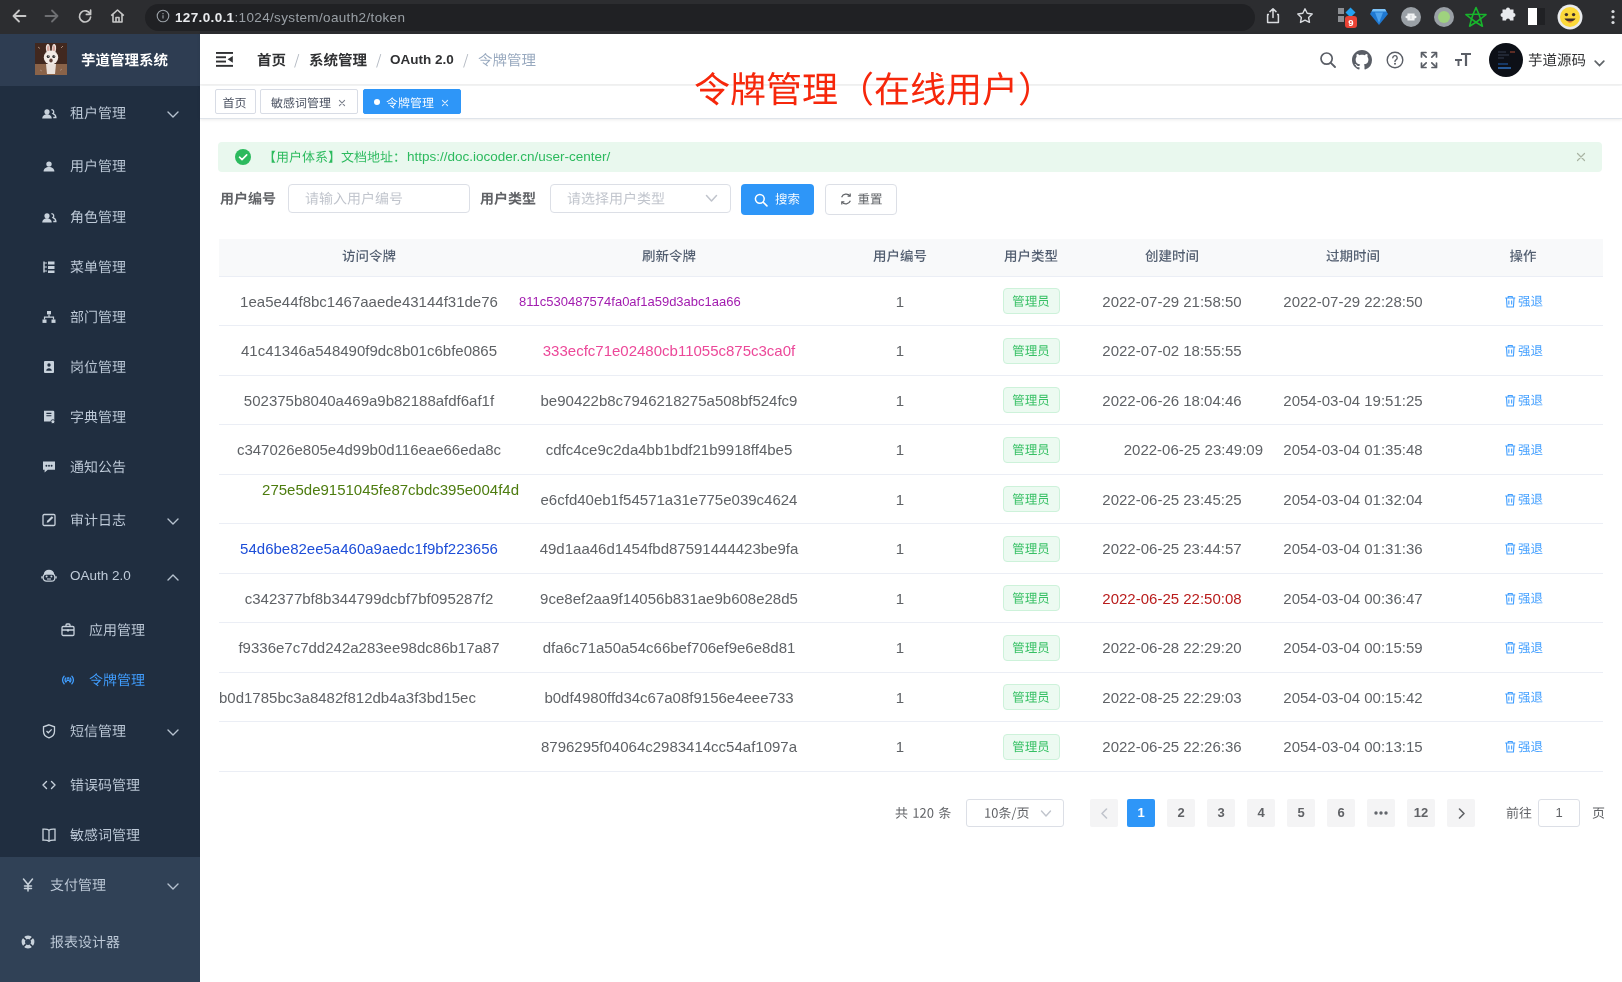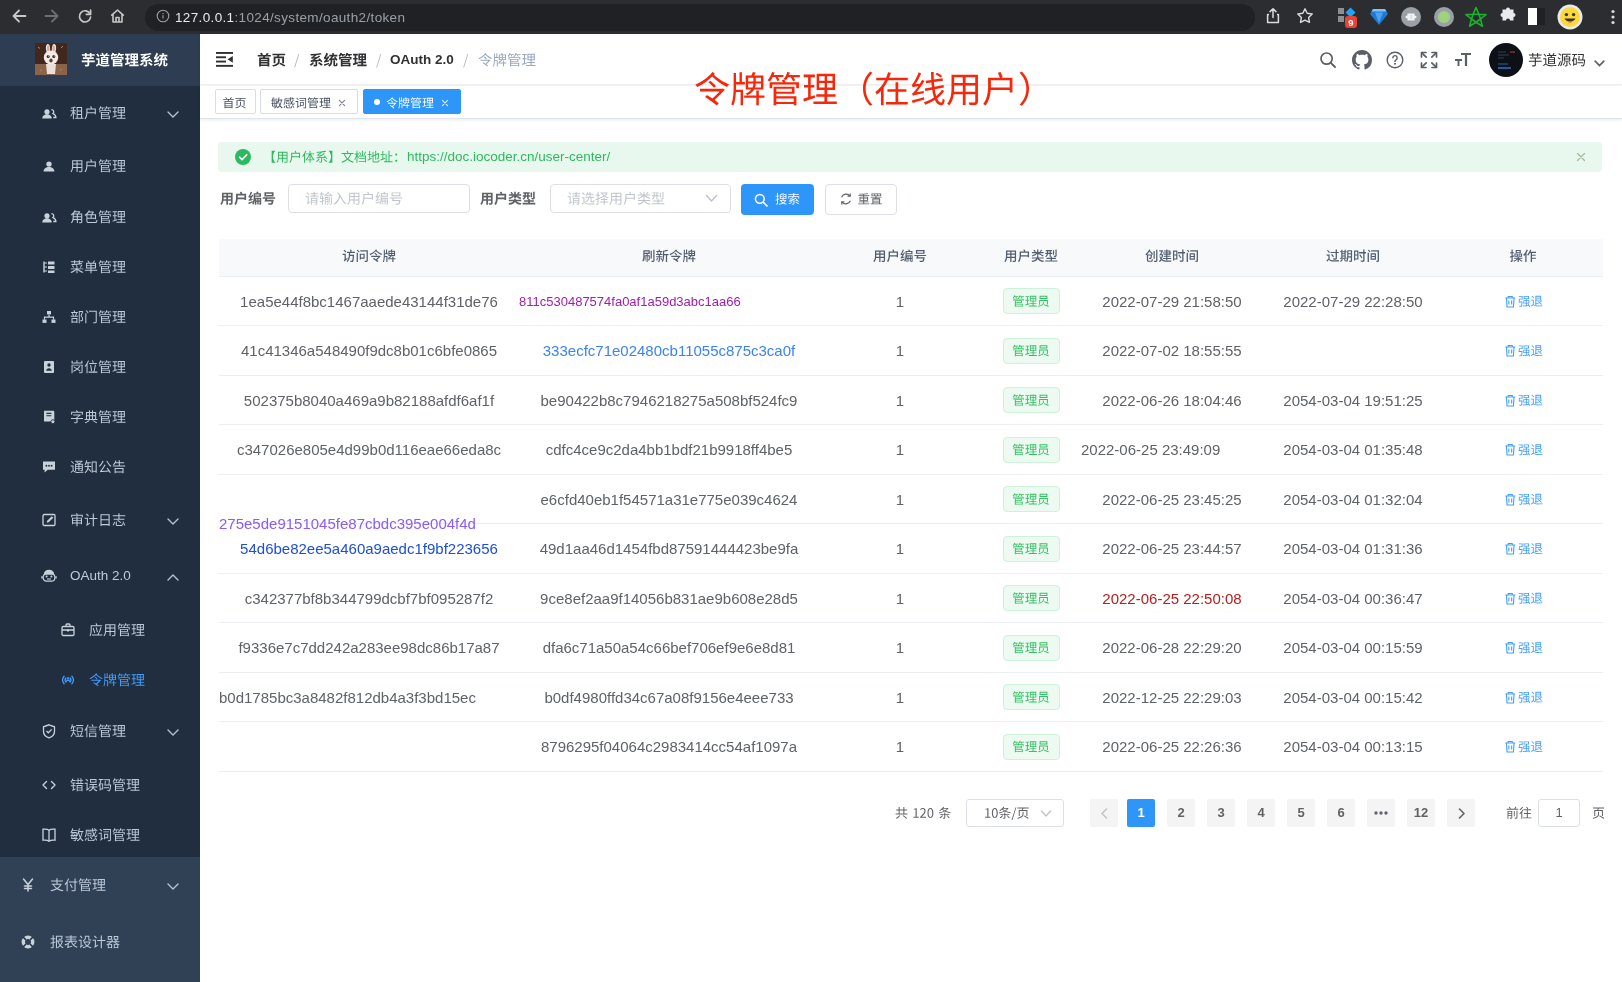--- a/index.html
+++ b/index.html
@@ -22,21 +22,21 @@
   </svg>
   <svg class="abs" style="left:108px;top:7px" width="19" height="19" viewBox="0 0 19 19">
     <path d="M3.2 8.6 9.5 3l6.3 5.6M5 7.6V15h9V7.6M8 15v-4.5h3V15" stroke="#c7c7c7" stroke-width="1.6" fill="none" stroke-linejoin="round"></path>
   </svg>
   <div class="abs" style="left:145px;top:4px;width:1110px;height:27px;background:#202124;border-radius:14px"></div>
   <svg class="abs" style="left:156px;top:9px" width="14" height="14" viewBox="0 0 15 15">
     <circle cx="7.5" cy="7.5" r="6.2" stroke="#9aa0a6" stroke-width="1.2" fill="none"></circle>
     <path d="M7.5 6.8v3.4M7.5 4.4v1.2" stroke="#9aa0a6" stroke-width="1.2"></path>
   </svg>
   <div class="abs" style="left:175px;top:0;height:35px;line-height:35px;font-size:13.5px;letter-spacing:.35px">
-    <span style="color:#e8eaed;font-weight:normal">127.0.0.1</span><span style="color:#9aa0a6">:1024/system/oauth2/token</span>
+    <span style="color:#e8eaed;font-weight:bold">127.0.0.1</span><span style="color:#9aa0a6">:1024/system/oauth2/token</span>
   </div>
   <svg class="abs" style="left:1264px;top:7px" width="18" height="18" viewBox="0 0 18 18">
       <path d="M9 2v8.5M6 4.6 9 1.8l3 2.8" stroke="#dadce0" stroke-width="1.5" fill="none" stroke-linecap="round" stroke-linejoin="round"></path>
       <path d="M5 7.5H3.6v8h10.8v-8H13" stroke="#dadce0" stroke-width="1.5" fill="none" stroke-linejoin="round"></path>
       </svg>
 <svg class="abs" style="left:1296px;top:7px" width="18" height="18" viewBox="0 0 18 18">
       <path d="M9 1.8l2.2 4.5 5 .7-3.6 3.5.9 4.9L9 13.1l-4.5 2.3.9-4.9L1.8 7l5-.7z" stroke="#dadce0" stroke-width="1.4" fill="none" stroke-linejoin="round"></path>
       </svg>
 <svg class="abs" style="left:1337px;top:6px" width="24" height="24" viewBox="0 0 24 24">
       <rect x="1" y="2" width="6" height="6" fill="#8d8f93"></rect>
@@ -282,21 +282,21 @@
 <div class="abs" style="left:819.0px;top:276.5px;width:162px;height:49.5px;line-height:49.5px;text-align:center;font-size:15px;color:#5f6266">1</div>
 <div class="abs" style="left:1081.0px;top:276.5px;width:182px;height:49.5px;line-height:49.5px;text-align:center;font-size:15px;color:#5f6266">2022-07-29 21:58:50</div>
 <div class="abs" style="left:1263.0px;top:276.5px;width:180px;height:49.5px;line-height:49.5px;text-align:center;font-size:15px;color:#5f6266">2022-07-29 22:28:50</div>
 <div class="abs" style="left:1002.5px;top:288.25px;width:57px;height:26px;background:#ecfaf1;border:1px solid #cdf2da;border-radius:4px"></div>
 <svg class="abs" style="left:1503.5px;top:294.75px" width="12.5" height="13" viewBox="0 0 12 13">
           <path d="M1 3h10M4 3V1.5h4V3M2.2 3l.6 9h6.4l.6-9" stroke="#409eff" stroke-width="1.1" fill="none"></path>
           <path d="M4.6 5.5v4M7.4 5.5v4" stroke="#409eff" stroke-width="1.1"></path>
     </svg>
 <div class="abs" style="left:219px;top:326.0px;width:1384px;height:49.5px;border-bottom:1px solid #ebeef5"></div>
 <div class="abs" style="left:219.0px;top:326.0px;width:300px;height:49.5px;line-height:49.5px;text-align:center;font-size:15px;color:#5f6266">41c41346a548490f9dc8b01c6bfe0865</div>
-<div class="abs" style="left:519.0px;top:326.0px;width:300px;height:49.5px;line-height:49.5px;text-align:center;font-size:15px;color:#3b82f6">333ecfc71e02480cb11055c875c3ca0f</div>
+<div class="abs" style="left:519.0px;top:326.0px;width:300px;height:49.5px;line-height:49.5px;text-align:center;font-size:15px;color:#ec4899">333ecfc71e02480cb11055c875c3ca0f</div>
 <div class="abs" style="left:819.0px;top:326.0px;width:162px;height:49.5px;line-height:49.5px;text-align:center;font-size:15px;color:#5f6266">1</div>
 <div class="abs" style="left:1081.0px;top:326.0px;width:182px;height:49.5px;line-height:49.5px;text-align:center;font-size:15px;color:#5f6266">2022-07-02 18:55:55</div>
 <div class="abs" style="left:1002.5px;top:337.75px;width:57px;height:26px;background:#ecfaf1;border:1px solid #cdf2da;border-radius:4px"></div>
 <svg class="abs" style="left:1503.5px;top:344.25px" width="12.5" height="13" viewBox="0 0 12 13">
           <path d="M1 3h10M4 3V1.5h4V3M2.2 3l.6 9h6.4l.6-9" stroke="#409eff" stroke-width="1.1" fill="none"></path>
           <path d="M4.6 5.5v4M7.4 5.5v4" stroke="#409eff" stroke-width="1.1"></path>
     </svg>
 <div class="abs" style="left:219px;top:375.5px;width:1384px;height:49.5px;border-bottom:1px solid #ebeef5"></div>
 <div class="abs" style="left:219.0px;top:375.5px;width:300px;height:49.5px;line-height:49.5px;text-align:center;font-size:15px;color:#5f6266">502375b8040a469a9b82188afdf6af1f</div>
 <div class="abs" style="left:519.0px;top:375.5px;width:300px;height:49.5px;line-height:49.5px;text-align:center;font-size:15px;color:#5f6266">be90422b8c7946218275a508bf524fc9</div>
@@ -305,29 +305,29 @@
 <div class="abs" style="left:1263.0px;top:375.5px;width:180px;height:49.5px;line-height:49.5px;text-align:center;font-size:15px;color:#5f6266">2054-03-04 19:51:25</div>
 <div class="abs" style="left:1002.5px;top:387.25px;width:57px;height:26px;background:#ecfaf1;border:1px solid #cdf2da;border-radius:4px"></div>
 <svg class="abs" style="left:1503.5px;top:393.75px" width="12.5" height="13" viewBox="0 0 12 13">
           <path d="M1 3h10M4 3V1.5h4V3M2.2 3l.6 9h6.4l.6-9" stroke="#409eff" stroke-width="1.1" fill="none"></path>
           <path d="M4.6 5.5v4M7.4 5.5v4" stroke="#409eff" stroke-width="1.1"></path>
     </svg>
 <div class="abs" style="left:219px;top:425.0px;width:1384px;height:49.5px;border-bottom:1px solid #ebeef5"></div>
 <div class="abs" style="left:219.0px;top:425.0px;width:300px;height:49.5px;line-height:49.5px;text-align:center;font-size:15px;color:#5f6266">c347026e805e4d99b0d116eae66eda8c</div>
 <div class="abs" style="left:519.0px;top:425.0px;width:300px;height:49.5px;line-height:49.5px;text-align:center;font-size:15px;color:#5f6266">cdfc4ce9c2da4bb1bdf21b9918ff4be5</div>
 <div class="abs" style="left:819.0px;top:425.0px;width:162px;height:49.5px;line-height:49.5px;text-align:center;font-size:15px;color:#5f6266">1</div>
-<div class="abs" style="left:1081.0px;top:425.0px;width:182px;height:49.5px;line-height:49.5px;text-align:left;font-size:15px;color:#5f6266">2022-06-25 23:49:09</div>
+<div class="abs" style="left:1081.0px;top:425.0px;width:182px;height:49.5px;line-height:49.5px;text-align:right;font-size:15px;color:#5f6266">2022-06-25 23:49:09</div>
 <div class="abs" style="left:1263.0px;top:425.0px;width:180px;height:49.5px;line-height:49.5px;text-align:center;font-size:15px;color:#5f6266">2054-03-04 01:35:48</div>
 <div class="abs" style="left:1002.5px;top:436.75px;width:57px;height:26px;background:#ecfaf1;border:1px solid #cdf2da;border-radius:4px"></div>
 <svg class="abs" style="left:1503.5px;top:443.25px" width="12.5" height="13" viewBox="0 0 12 13">
           <path d="M1 3h10M4 3V1.5h4V3M2.2 3l.6 9h6.4l.6-9" stroke="#409eff" stroke-width="1.1" fill="none"></path>
           <path d="M4.6 5.5v4M7.4 5.5v4" stroke="#409eff" stroke-width="1.1"></path>
     </svg>
 <div class="abs" style="left:219px;top:474.5px;width:1384px;height:49.5px;border-bottom:1px solid #ebeef5"></div>
-<div class="abs" style="left:219.0px;top:499px;width:300px;height:49.5px;line-height:49.5px;text-align:left;font-size:15px;color:#8b5cf6">275e5de9151045fe87cbdc395e004f4d</div>
+<div class="abs" style="left:219.0px;top:465px;width:300px;height:49.5px;line-height:49.5px;text-align:right;font-size:15px;color:#4d7c0f">275e5de9151045fe87cbdc395e004f4d</div>
 <div class="abs" style="left:519.0px;top:474.5px;width:300px;height:49.5px;line-height:49.5px;text-align:center;font-size:15px;color:#5f6266">e6cfd40eb1f54571a31e775e039c4624</div>
 <div class="abs" style="left:819.0px;top:474.5px;width:162px;height:49.5px;line-height:49.5px;text-align:center;font-size:15px;color:#5f6266">1</div>
 <div class="abs" style="left:1081.0px;top:474.5px;width:182px;height:49.5px;line-height:49.5px;text-align:center;font-size:15px;color:#5f6266">2022-06-25 23:45:25</div>
 <div class="abs" style="left:1263.0px;top:474.5px;width:180px;height:49.5px;line-height:49.5px;text-align:center;font-size:15px;color:#5f6266">2054-03-04 01:32:04</div>
 <div class="abs" style="left:1002.5px;top:486.25px;width:57px;height:26px;background:#ecfaf1;border:1px solid #cdf2da;border-radius:4px"></div>
 <svg class="abs" style="left:1503.5px;top:492.75px" width="12.5" height="13" viewBox="0 0 12 13">
           <path d="M1 3h10M4 3V1.5h4V3M2.2 3l.6 9h6.4l.6-9" stroke="#409eff" stroke-width="1.1" fill="none"></path>
           <path d="M4.6 5.5v4M7.4 5.5v4" stroke="#409eff" stroke-width="1.1"></path>
     </svg>
 <div class="abs" style="left:219px;top:524.0px;width:1384px;height:49.5px;border-bottom:1px solid #ebeef5"></div>
@@ -360,21 +360,21 @@
 <div class="abs" style="left:1263.0px;top:623.0px;width:180px;height:49.5px;line-height:49.5px;text-align:center;font-size:15px;color:#5f6266">2054-03-04 00:15:59</div>
 <div class="abs" style="left:1002.5px;top:634.75px;width:57px;height:26px;background:#ecfaf1;border:1px solid #cdf2da;border-radius:4px"></div>
 <svg class="abs" style="left:1503.5px;top:641.25px" width="12.5" height="13" viewBox="0 0 12 13">
           <path d="M1 3h10M4 3V1.5h4V3M2.2 3l.6 9h6.4l.6-9" stroke="#409eff" stroke-width="1.1" fill="none"></path>
           <path d="M4.6 5.5v4M7.4 5.5v4" stroke="#409eff" stroke-width="1.1"></path>
     </svg>
 <div class="abs" style="left:219px;top:672.5px;width:1384px;height:49.5px;border-bottom:1px solid #ebeef5"></div>
 <div class="abs" style="left:219.0px;top:672.5px;width:300px;height:49.5px;line-height:49.5px;text-align:left;font-size:15px;color:#5f6266">b0d1785bc3a8482f812db4a3f3bd15ec</div>
 <div class="abs" style="left:519.0px;top:672.5px;width:300px;height:49.5px;line-height:49.5px;text-align:center;font-size:15px;color:#5f6266">b0df4980ffd34c67a08f9156e4eee733</div>
 <div class="abs" style="left:819.0px;top:672.5px;width:162px;height:49.5px;line-height:49.5px;text-align:center;font-size:15px;color:#5f6266">1</div>
-<div class="abs" style="left:1081.0px;top:672.5px;width:182px;height:49.5px;line-height:49.5px;text-align:center;font-size:15px;color:#5f6266">2022-12-25 22:29:03</div>
+<div class="abs" style="left:1081.0px;top:672.5px;width:182px;height:49.5px;line-height:49.5px;text-align:center;font-size:15px;color:#5f6266">2022-08-25 22:29:03</div>
 <div class="abs" style="left:1263.0px;top:672.5px;width:180px;height:49.5px;line-height:49.5px;text-align:center;font-size:15px;color:#5f6266">2054-03-04 00:15:42</div>
 <div class="abs" style="left:1002.5px;top:684.25px;width:57px;height:26px;background:#ecfaf1;border:1px solid #cdf2da;border-radius:4px"></div>
 <svg class="abs" style="left:1503.5px;top:690.75px" width="12.5" height="13" viewBox="0 0 12 13">
           <path d="M1 3h10M4 3V1.5h4V3M2.2 3l.6 9h6.4l.6-9" stroke="#409eff" stroke-width="1.1" fill="none"></path>
           <path d="M4.6 5.5v4M7.4 5.5v4" stroke="#409eff" stroke-width="1.1"></path>
     </svg>
 <div class="abs" style="left:219px;top:722.0px;width:1384px;height:49.5px;border-bottom:1px solid #ebeef5"></div>
 <div class="abs" style="left:519.0px;top:722.0px;width:300px;height:49.5px;line-height:49.5px;text-align:center;font-size:15px;color:#5f6266">8796295f04064c2983414cc54af1097a</div>
 <div class="abs" style="left:819.0px;top:722.0px;width:162px;height:49.5px;line-height:49.5px;text-align:center;font-size:15px;color:#5f6266">1</div>
 <div class="abs" style="left:1081.0px;top:722.0px;width:182px;height:49.5px;line-height:49.5px;text-align:center;font-size:15px;color:#5f6266">2022-06-25 22:26:36</div>

